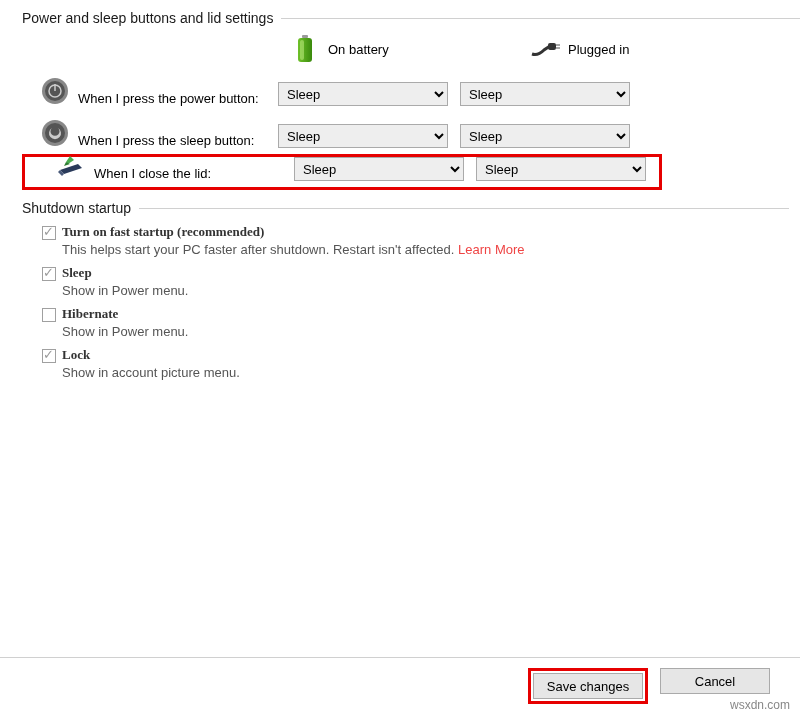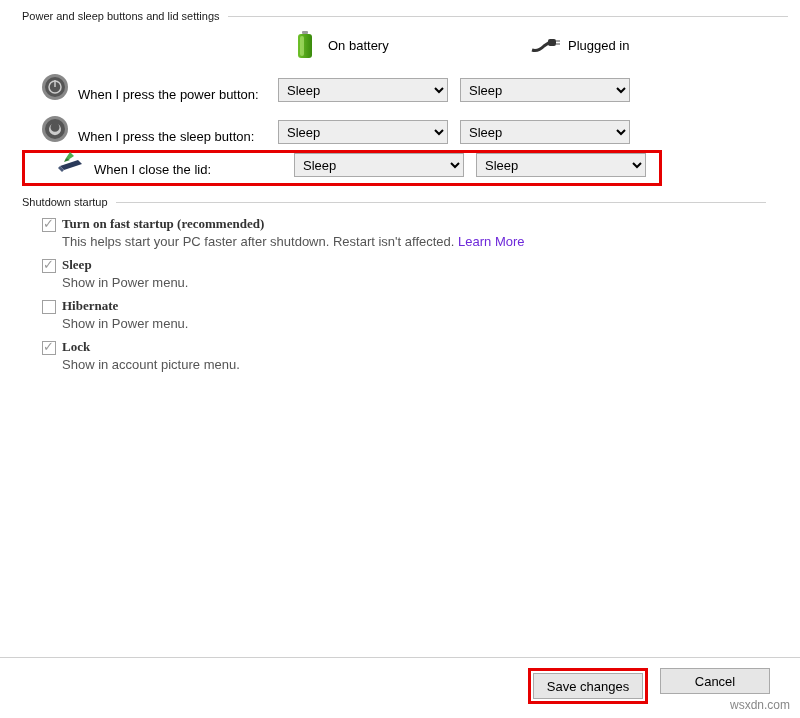--- a/index.html
+++ b/index.html
@@ -6,21 +6,21 @@
     body {
       font-family: "Segoe UI", Tahoma, sans-serif;
       font-size: 13px;
       color: #000;
       background: #fff;
       width: 800px;
       height: 718px;
       position: relative;
     }
     .section-title {
-      font-size: 11px;
+      font-size: 14px;
       color: #1a1a1a;
       margin: 10px 0 8px 22px;
       position: relative;
     }
     .section-title::after {
       content: "";
       position: absolute;
       top: 50%;
       margin-left: 8px;
       height: 1px;
@@ -102,21 +102,21 @@
       font-size: 13px;
       color: #9a9a9a;
     }
     .chk-label { color: #555; font-family: Liberation Serif, serif; }
     .chk-label b { font-weight: 600; color: #333; }
     .chk-desc {
       margin-left: 20px;
       color: #555;
       margin-bottom: 8px;
     }
-    a.learn { color: #6d28d9; text-decoration: none; }
+    a.learn { color: #ef4444; text-decoration: none; }
     .footer {
       position: absolute;
       bottom: 14px;
       left: 0;
       right: 0;
       border-top: 1px solid #d0d0d0;
       padding: 10px 30px 0 0;
       display: flex;
       justify-content: flex-end;
       gap: 12px;

